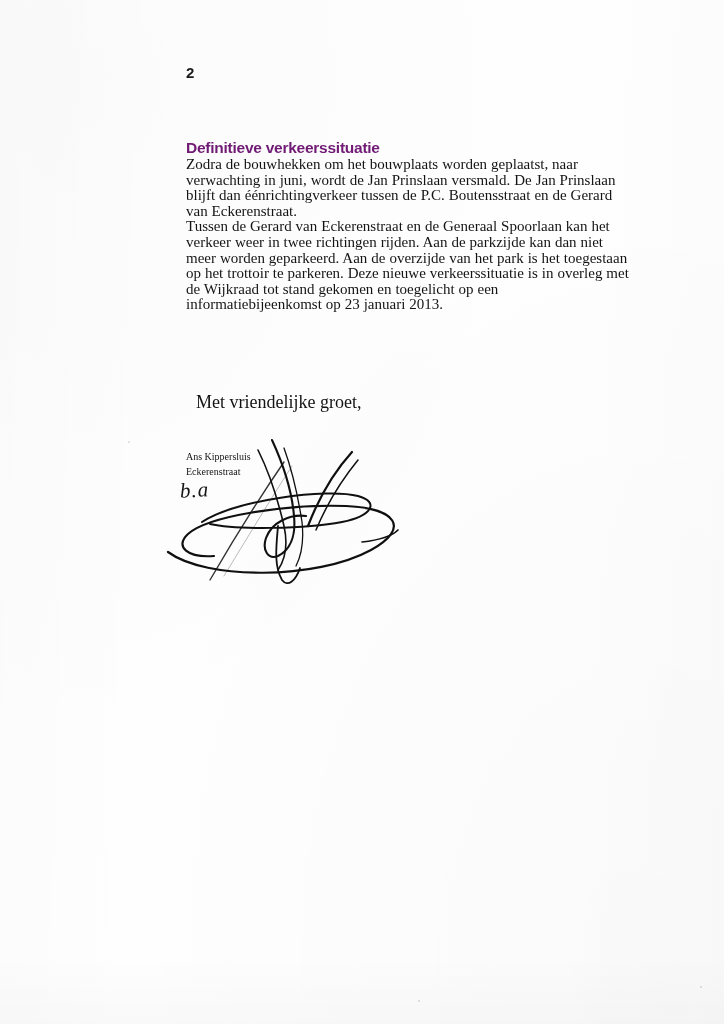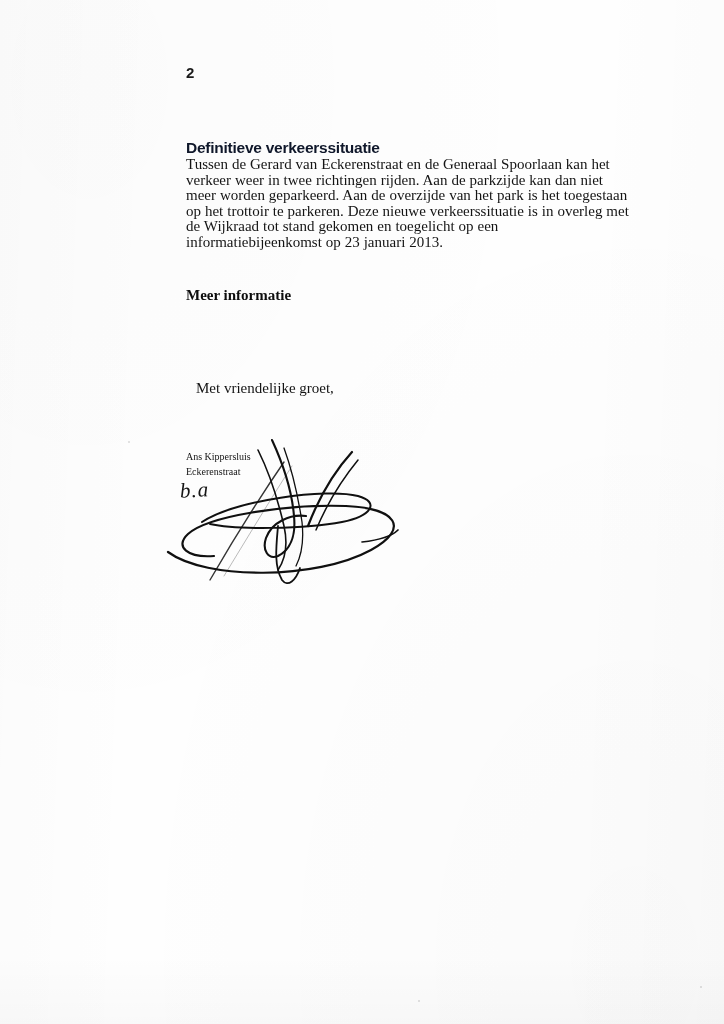--- a/index.html
+++ b/index.html
@@ -51,21 +51,21 @@
     left: 186px;
     top: 139px;
     width: 444px;
   }
 
   .heading-sans {
     font-family: "Liberation Sans", sans-serif;
     font-weight: bold;
     font-size: 15.5px;
     letter-spacing: -0.25px;
-    color: #0f172a;
+    color: #701a75;
     margin: 0 0 1px 0;
     line-height: 17px;
   }
 
   .heading-serif {
     font-family: "Liberation Serif", serif;
     font-weight: bold;
     font-size: 15px;
     color: #0d0d0d;
     margin: 0 0 0 0;
@@ -81,22 +81,22 @@
     word-spacing: 0.2px;
   }
 
   .section-gap {
     height: 36px;
   }
 
   .closing {
     position: absolute;
     left: 196px;
-    top: 380px;
-    font-size: 15px;
+    top: 394px;
+    font-size: 18px;
     line-height: 16px;
     color: #141414;
   }
 
   .sign-name {
     position: absolute;
     left: 186px;
     top: 450px;
     font-size: 10px;
     line-height: 14.5px;
@@ -144,26 +144,26 @@
 <div class="page">
 
   <div class="paper-tint"></div>
 
   <div class="page-number">2</div>
 
   <div class="content">
 
     <h2 class="heading-sans">Definitieve verkeerssituatie</h2>
 
+    <p class="body-block">Zodra de bouwhekken om het bouwplaats worden geplaatst, naar verwachting in juni, wordt de Jan Prinslaan versmald. De Jan Prinslaan blijft dan éénrichtingverkeer tussen de P.C. Boutensstraat en de Gerard van Eckerenstraat.</p>
 
     <p class="body-block">Tussen de Gerard van Eckerenstraat en de Generaal Spoorlaan kan het verkeer weer in twee richtingen rijden. Aan de parkzijde kan dan niet meer worden geparkeerd. Aan de overzijde van het park is het toegestaan op het trottoir te parkeren. Deze nieuwe verkeerssituatie is in overleg met de Wijkraad tot stand gekomen en toegelicht op een informatiebijeenkomst op 23 januari 2013.</p>
 
     <div class="section-gap"></div>
 
-    <h2 class="heading-serif">Meer informatie</h2>
 
 
   </div>
 
   <div class="closing">Met vriendelijke groet,</div>
 
   <div class="sign-name">
     <div>Ans Kippersluis</div>
     <div>Eckerenstraat</div>
   </div>

